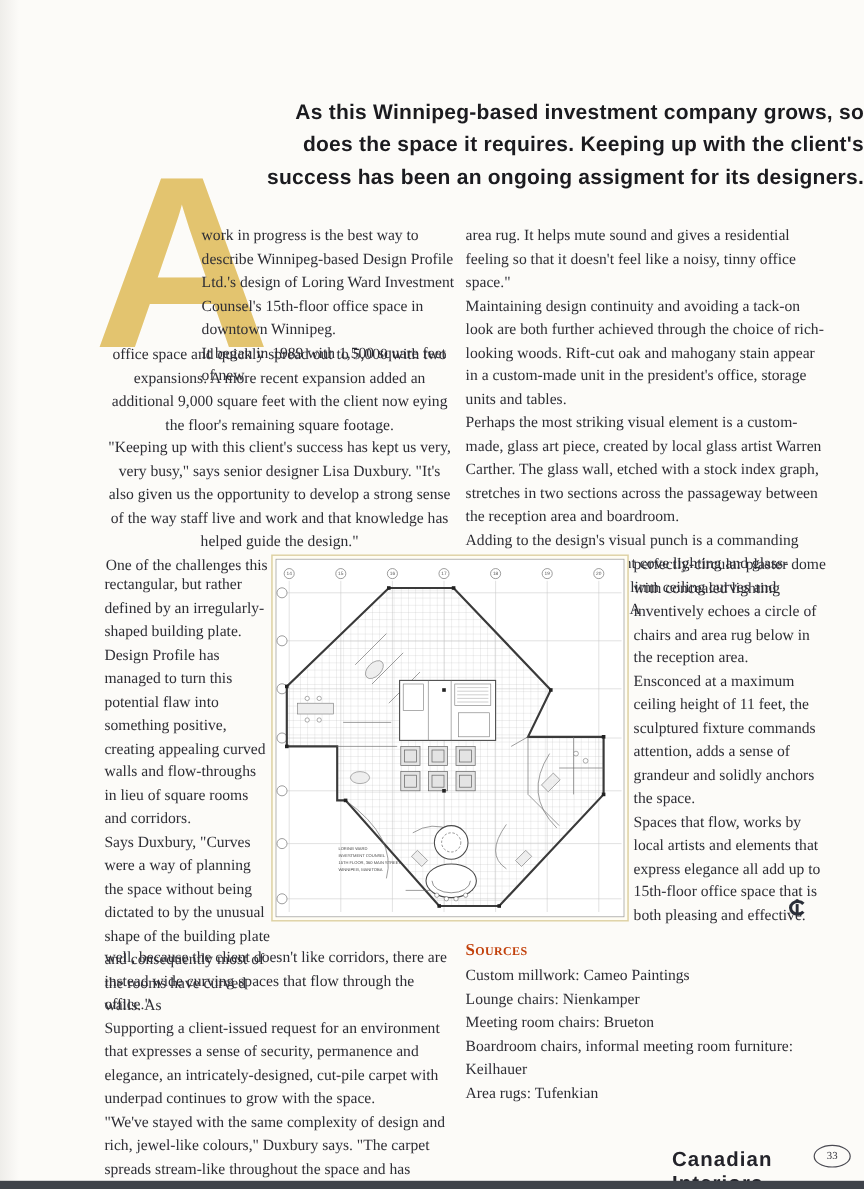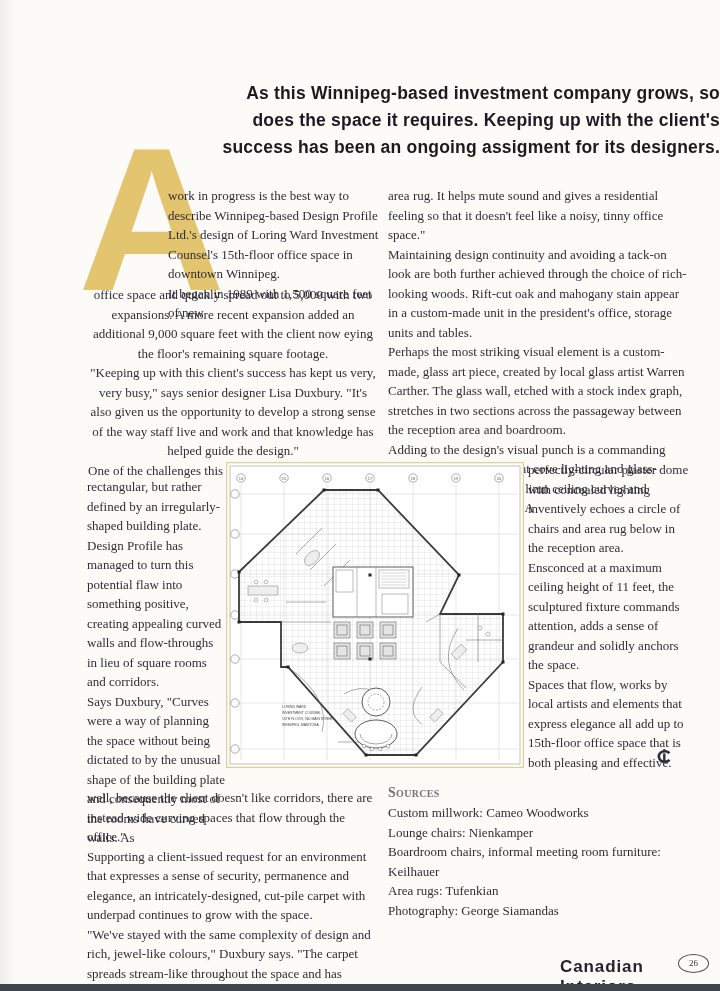--- a/index.html
+++ b/index.html
@@ -33,21 +33,21 @@
   .lt-narrow  { left:87px;  top:477px;  width:138px; }
   .lt-full-lo { left:87px;  top:788px;  width:298px; }
   .rt-full-up { left:388px; top:186px;  width:304px; }
   .rt-narrow  { left:528px; top:460px;  width:165px; }
   .endmark {
     position:absolute; left:655px; top:749px; width:20px; height:15px;
   }
   .sources { position:absolute; left:388px; top:783px; width:322px; }
   .sources-heading {
     font-variant:small-caps; font-weight:bold; font-size:14px;
-    line-height:20px; color:#737373; letter-spacing:0.3px;
+    line-height:20px; color:#c2410c; letter-spacing:0.3px;
   }
   .sources-item { font-size:13px; line-height:19.6px; }
   .floorplan { position:absolute; left:226px; top:462px; width:298px; height:306px; }
   .footer-name {
     position:absolute; left:560px; top:957px;
     font-family:"Liberation Sans", sans-serif; font-weight:bold;
     font-size:17px; letter-spacing:0.9px; color:#23232a;
   }
   .page-oval {
     position:absolute; left:678px; top:954px; width:29px; height:17px;
@@ -245,23 +245,23 @@
         <text x="56" y="246">LORING WARD</text>
         <text x="56" y="252">INVESTMENT COUNSEL</text>
         <text x="56" y="258">15TH FLOOR, 360 MAIN STREET</text>
         <text x="56" y="264">WINNIPEG, MANITOBA</text>
       </g>
     </svg>
   </div>
 
   <div class="sources">
     <div class="sources-heading">Sources</div>
-    <div class="sources-item">Custom millwork: Cameo Woodworks</div>
+    <div class="sources-item">Custom millwork: Cameo Paintings</div>
     <div class="sources-item">Lounge chairs: Nienkamper</div>
+    <div class="sources-item">Meeting room chairs: Brueton</div>
     <div class="sources-item">Boardroom chairs, informal meeting room furniture: Keilhauer</div>
     <div class="sources-item">Area rugs: Tufenkian</div>
-    <div class="sources-item">Photography: George Siamandas</div>
   </div>
 
   <div class="footer-name">Canadian Interiors</div>
-  <div class="page-oval">26</div>
+  <div class="page-oval">33</div>
   <div class="bottom-bar"></div>
 </div>
 
 </body></html>

